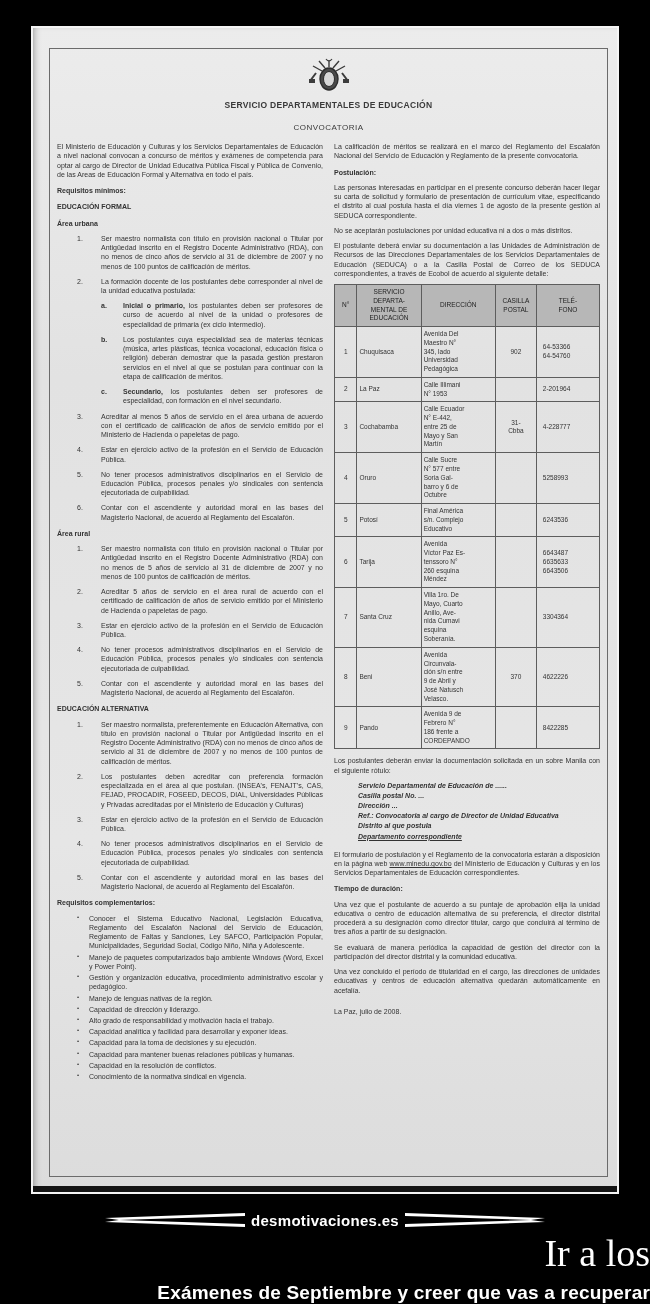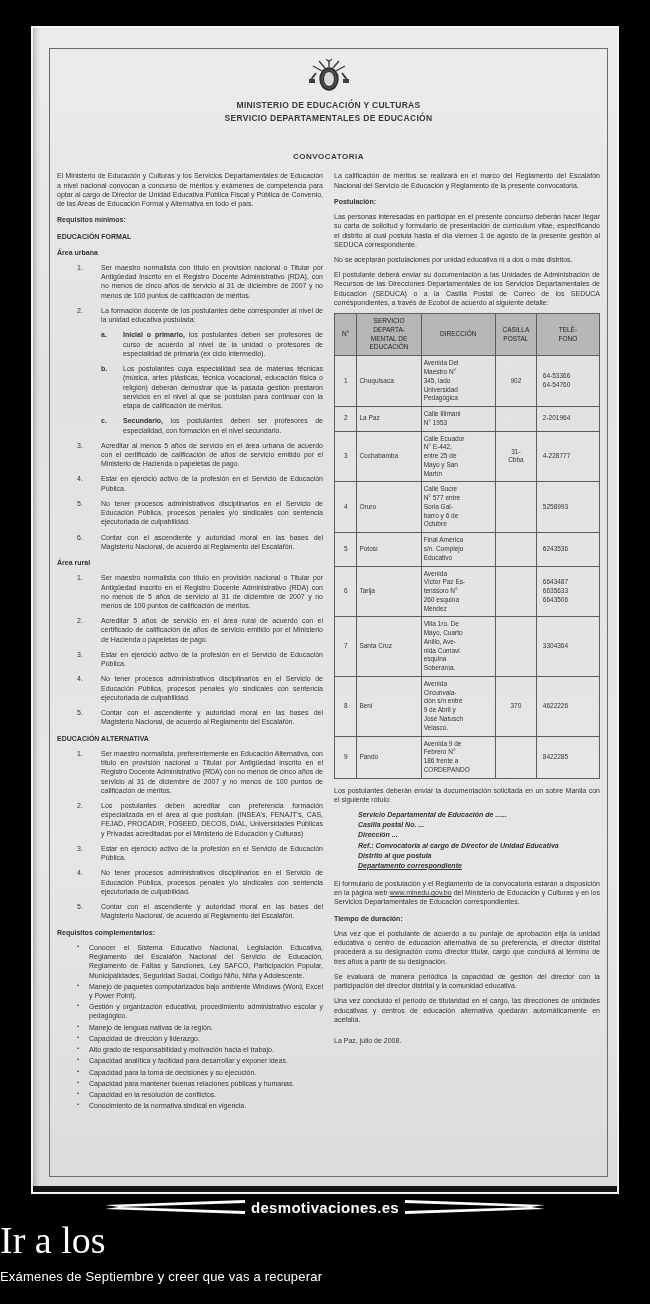--- a/index.html
+++ b/index.html
@@ -12,21 +12,21 @@
   .sheet { margin-top:26px; width:588px; height:1168px; position:relative;
            background:linear-gradient(180deg,#ececec 0%,#e2e2e2 30%,#e6e6e6 70%,#dcdcdc 100%);
            border:2px solid #f4f4f4;
            box-shadow:inset 0 -6px 0 #141414, inset 5px 0 9px -6px rgba(0,0,0,.55); }
   .rule { position:absolute; top:20px; left:16px; right:9px; bottom:15px;
           border:1px solid #6b6b6b; padding:8px 7px 4px; overflow:hidden;
           color:#2e2e2e; }
 
   .doc-header { text-align:center; }
   .ministry { font-size:8.5px; font-weight:bold; letter-spacing:.3px; line-height:1.55; color:#3a3a3a; }
-  .doc-title { font-size:8px; font-weight:bold; letter-spacing:.5px; margin-top:27px; color:#3a3a3a; }
+  .doc-title { font-size:8px; font-weight:normal; letter-spacing:.5px; margin-top:11px; color:#3a3a3a; }
 
   .cols { display:flex; gap:11px; margin-top:10px; }
   .col { flex:1; min-width:0; font-size:7px; line-height:1.32; text-align:justify; color:#333; }
 
   .p { margin-bottom:6px; }
   .h { font-weight:bold; text-align:left; margin:7px 0 6px; }
 
   .numlist { counter-reset: it; }
   .numlist.start3 { counter-reset: it 2; }
   .numlist .li { position:relative; padding-left:44px; margin-bottom:6px; }
@@ -52,27 +52,27 @@
   .c-cas { text-align:center !important; }
   .c-tel { text-align:left; padding-left:6px !important; }
 
   .rotulo { margin:2px 0 8px 24px; font-style:italic; font-weight:bold; text-align:left; line-height:1.45; }
   .rotulo .u { text-decoration:underline; }
   .linky { text-decoration:underline; }
 
   .date-line { margin-top:12px; text-align:left; }
 
   
-  .footer { width:650px; text-align:left; margin-top:2px; }
+  .footer { width:650px; text-align:right; margin-top:15px; }
   .watermark { display:flex; align-items:center; justify-content:center; gap:6px; height:22px; }
   .wm-text { color:#fff; font-weight:bold; font-size:15px; letter-spacing:.3px; }
   .wing { display:block; }
   .poster-title { font-family:"Liberation Serif", serif; color:#fff; font-size:38px; line-height:1.1;
                   margin-top:2px; }
-  .poster-caption { color:#fff; font-weight:normal; font-size:13px; margin-top:7px; letter-spacing:.2px; }
+  .poster-caption { color:#fff; font-weight:bold; font-size:19px; margin-top:7px; letter-spacing:.2px; }
 
   .emblem { display:inline-block; margin-bottom:2px; }
 </style>
 </head>
 <body>
 
 <div class="poster">
 
   <div class="sheet">
     <div class="rule">
@@ -84,21 +84,20 @@
             <ellipse cx="23" cy="22" rx="5.5" ry="7.5" fill="#d8d8d8" stroke="#2c2c2c" stroke-width="1"></ellipse>
             <path d="M23 10 L23 3 M19 11 L13 4 M27 11 L33 4 M16 14 L7 9 M30 14 L39 9"></path>
             <path d="M10 16 L4 24 M36 16 L42 24" stroke-width="2"></path>
             <path d="M20 2 Q23 6 26 2" stroke-width="1.2"></path>
           </g>
           <g fill="#3c3c3c">
             <rect x="3" y="22" width="6" height="4"></rect>
             <rect x="37" y="22" width="6" height="4"></rect>
           </g>
         </svg>
-        <div class="ministry">MINISTERIO DE EDUCACIÓN Y CULTURAS</div>
         <div class="ministry">SERVICIO DEPARTAMENTALES DE EDUCACIÓN</div>
         <div class="doc-title">CONVOCATORIA</div>
       </div>
 
       <div class="cols">
 
         <div class="col">
           <div class="p">El Ministerio de Educación y Culturas y los Servicios Departamentales de Educación a nivel nacional convocan a concurso de méritos y exámenes de competencia para optar al cargo de Director de Unidad Educativa Pública Fiscal y Pública de Convenio, de las Areas de Educación Formal y Alternativa en todo el país.</div>
           <div class="h">Requisitos mínimos:</div>
           <div class="h">EDUCACIÓN FORMAL</div>

